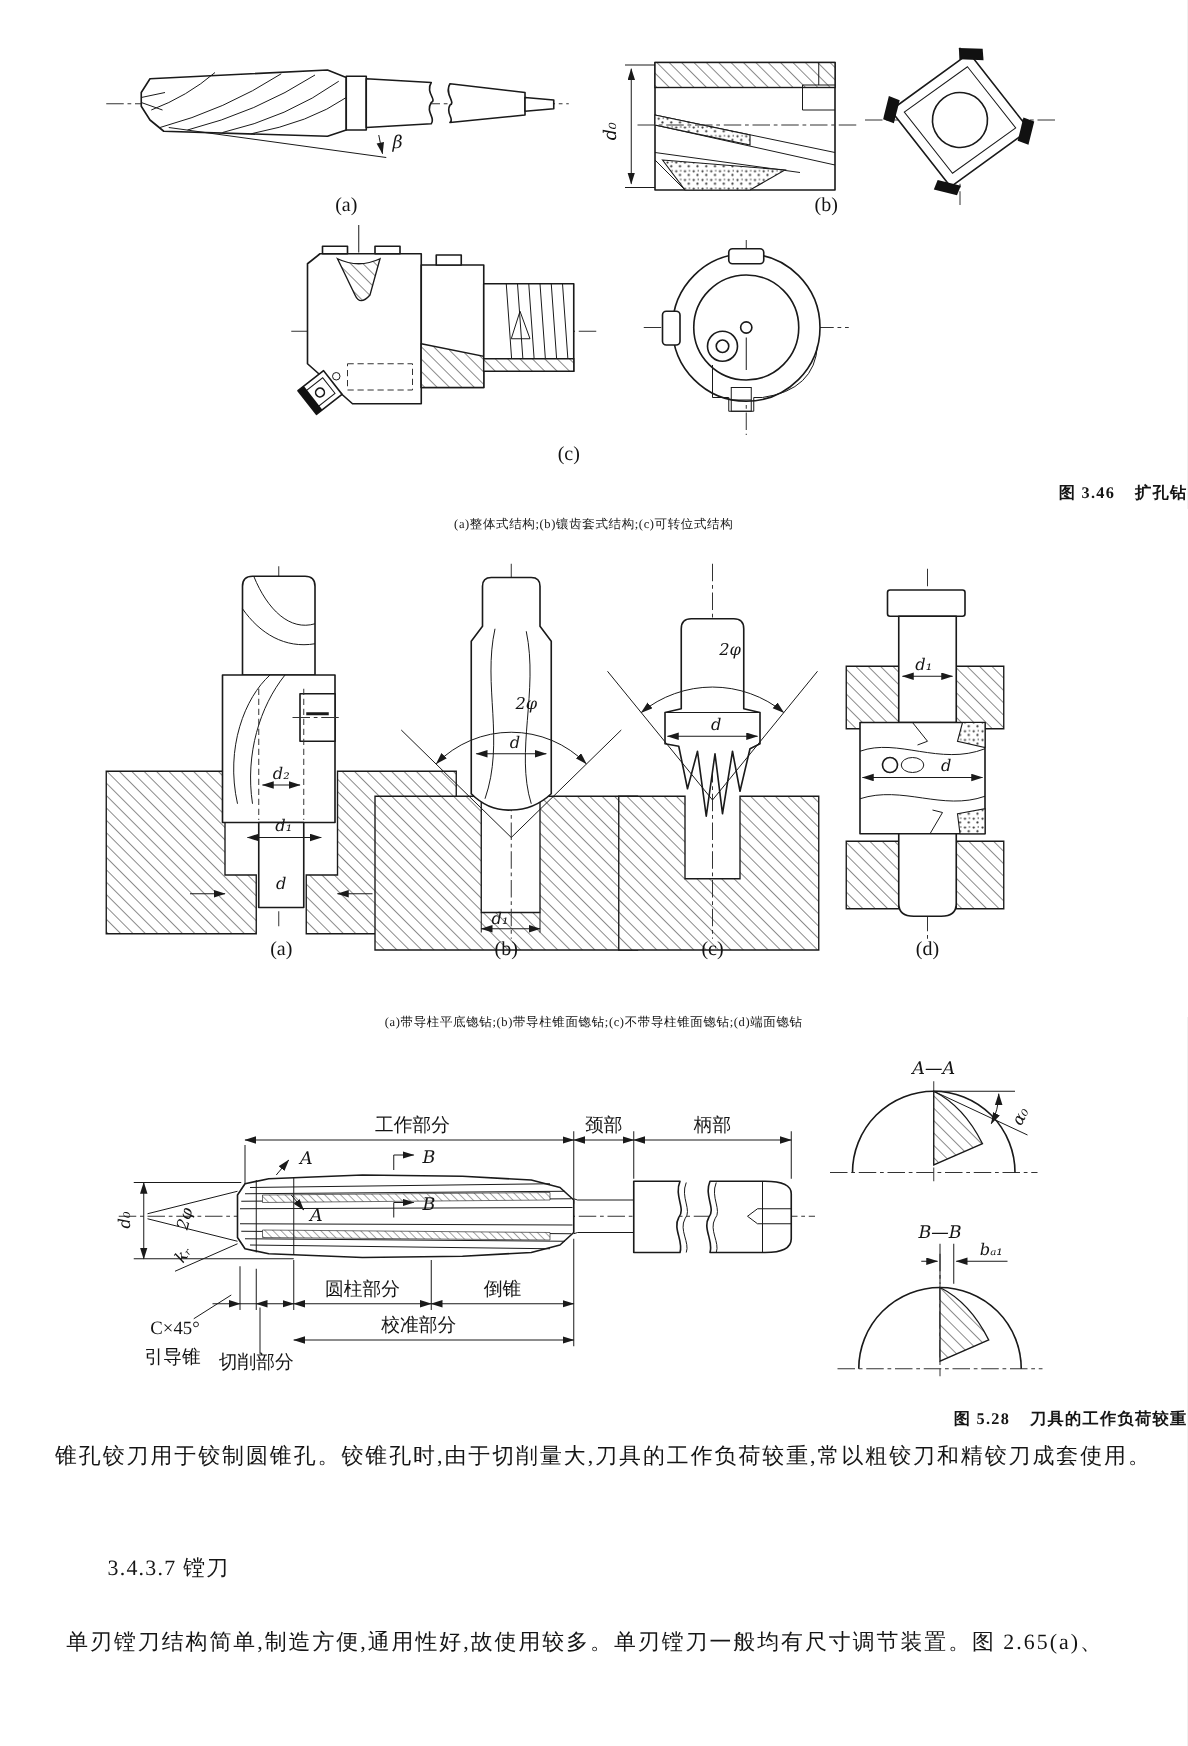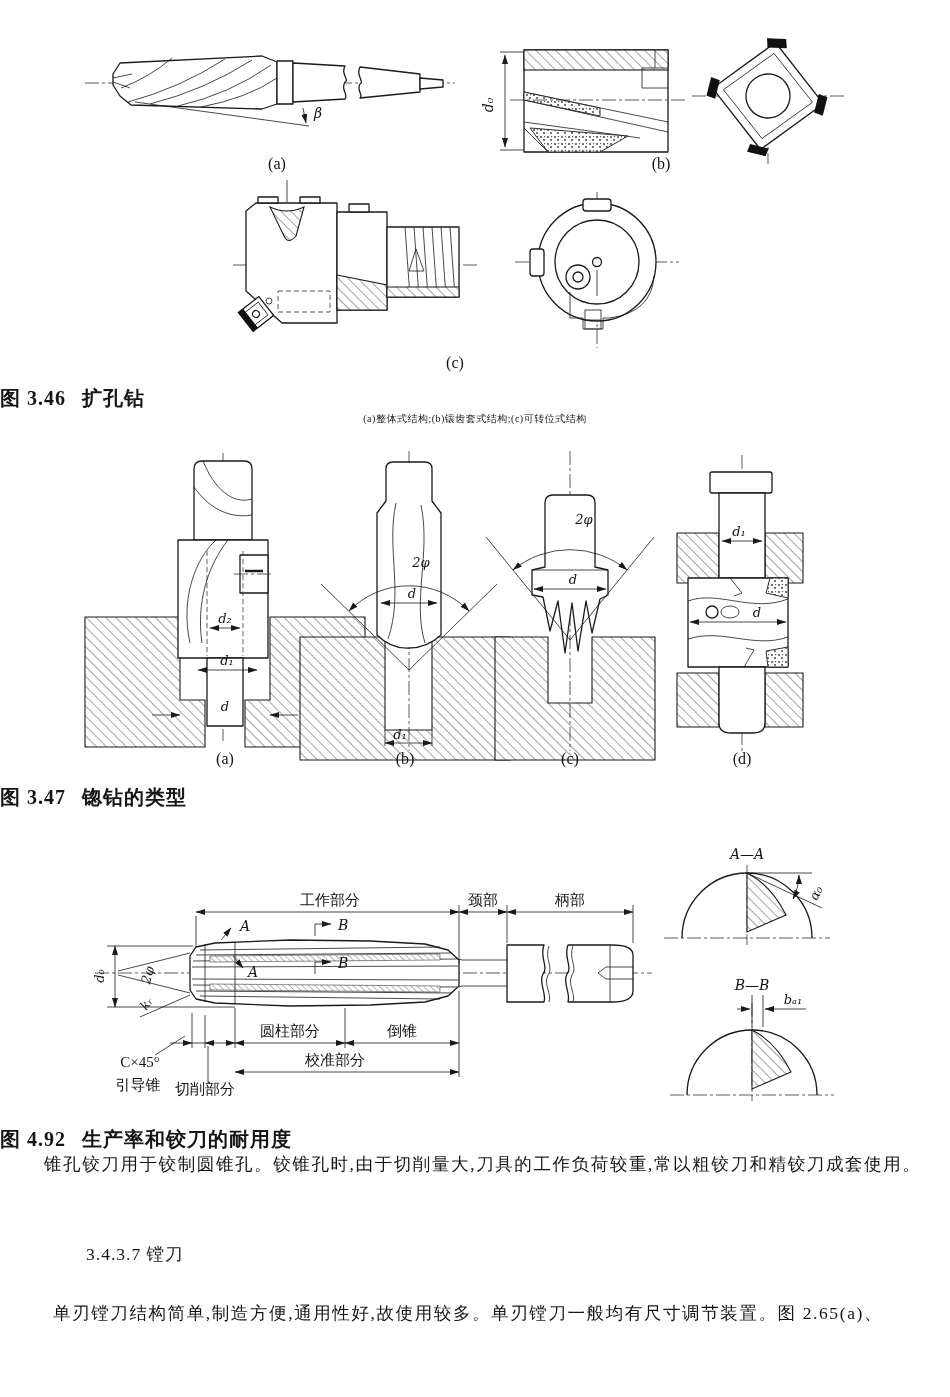--- a/index.html
+++ b/index.html
@@ -13,21 +13,21 @@
   .dim{fill:none;stroke:#1a1a1a;stroke-width:0.8;}
   .cl{fill:none;stroke:#333;stroke-width:0.8;stroke-dasharray:14 3 3 3;}
   .dsh{fill:none;stroke:#333;stroke-width:0.8;stroke-dasharray:5 3;}
   .hz{fill:url(#hz);stroke:#1a1a1a;stroke-width:1.1;}
   .hf{fill:url(#hf);stroke:#1a1a1a;stroke-width:0.5;}
   .sp{fill:url(#spk);stroke:#1a1a1a;stroke-width:0.9;}
   .tmath{font-family:"DejaVu Serif","Liberation Serif",serif;font-style:italic;font-size:14px;}
   .tmath-s{font-family:"DejaVu Serif","Liberation Serif",serif;font-style:italic;font-size:13px;}
   .tsub{font-family:"Liberation Serif",serif;font-size:16px;}
   .tcjk{font-family:"Liberation Serif",serif;font-size:15px;}
-  .cap{position:absolute;left:0;width:950px;text-align:left;font-weight:bold;font-size:20px;letter-spacing:1px;}
+  .cap{position:absolute;left:0;width:950px;text-align:right;font-weight:bold;font-size:13px;letter-spacing:1px;}
   .cap .t2{margin-left:16px;}
   .subcap{position:absolute;left:0;width:950px;text-align:center;font-size:10px;letter-spacing:0.5px;}
   .bodyline{position:absolute;left:20px;width:912px;font-size:17.5px;letter-spacing:1.6px;white-space:nowrap;margin-left:24px;}
   .indent-h{padding-left:42px;letter-spacing:1px;}
   .indent-p{padding-left:9px;}
 </style>
 </head>
 <body>
 
 <div id="page">
@@ -215,23 +215,21 @@
       <ellipse class="thin" cx="730" cy="169" rx="9" ry="6" fill="none"></ellipse>
       <path class="dim" d="M722,98 L762,98" marker-start="url(#arwS)" marker-end="url(#arwE)"></path>
       <text class="tmath-s" x="739" y="93" text-anchor="middle">d₁</text>
       <path class="dim" d="M690,179 L786,179" marker-start="url(#arwS)" marker-end="url(#arwE)"></path>
       <text class="tmath-s" x="757" y="174" text-anchor="middle">d</text>
       <path class="olw" d="M719,224 L765,224 L765,280 Q765,290 753,290 L731,290 Q719,290 719,280 Z"></path>
       <text class="tsub" x="742" y="321" text-anchor="middle">(d)</text>
     </g>
   </svg>
 
-  <div class="cap" style="top:784px">
-    <span>图 3.47</span><span class="t2">锪钻的类型</span>
-  </div>
+  <div class="subcap" style="top:811px">(a)带导柱平底锪钻;(b)带导柱锥面锪钻;(c)不带导柱锥面锪钻;(d)端面锪钻</div>
 
   <svg style="top:843px" width="950" height="272" viewBox="0 0 950 272">
     <g>
       <path class="cl" d="M95,130 L652,130"></path>
 
       <path class="thin" d="M196,73 L196,110 M459,62 L459,120 M507,62 L507,100 M633,62 L633,100"></path>
       <path class="dim" d="M196,69 L459,69" marker-start="url(#arwS)" marker-end="url(#arwE)"></path>
       <path class="dim" d="M459,69 L507,69" marker-start="url(#arwS)" marker-end="url(#arwE)"></path>
       <path class="dim" d="M507,69 L633,69" marker-start="url(#arwS)" marker-end="url(#arwE)"></path>
       <text class="tcjk" x="330" y="62" text-anchor="middle">工作部分</text>
@@ -303,20 +301,20 @@
       <path class="thin" d="M752,152 L752,184 M763,152 L763,184"></path>
       <path class="dim" d="M737,166 L750,166" marker-end="url(#arwE)"></path>
       <path class="dim" d="M765,166 L806,166" marker-start="url(#arwS)"></path>
       <text class="tmath-s" x="793" y="161" text-anchor="middle">bₐ₁</text>
       <path class="ol" d="M687,252 A65,65 0 0 1 817,252"></path>
       <path class="hz" d="M752,187 L752,246 L791,229 C781,209 768,195 752,187 Z"></path>
     </g>
   </svg>
 
   <div class="cap" style="top:1126px">
-    <span>图 4.92</span><span class="t2">生产率和铰刀的耐用度</span>
+    <span>图 5.28</span><span class="t2">刀具的工作负荷较重</span>
   </div>
 
   <div class="bodyline" style="top:1152px">锥孔铰刀用于铰制圆锥孔。铰锥孔时,由于切削量大,刀具的工作负荷较重,常以粗铰刀和精铰刀成套使用。</div>
   <div class="bodyline indent-h" style="top:1242px">3.4.3.7  镗刀</div>
   <div class="bodyline indent-p" style="top:1301px">单刃镗刀结构简单,制造方便,通用性好,故使用较多。单刃镗刀一般均有尺寸调节装置。图 2.65(a)、</div>
 
 </div>
 
 </body></html>

